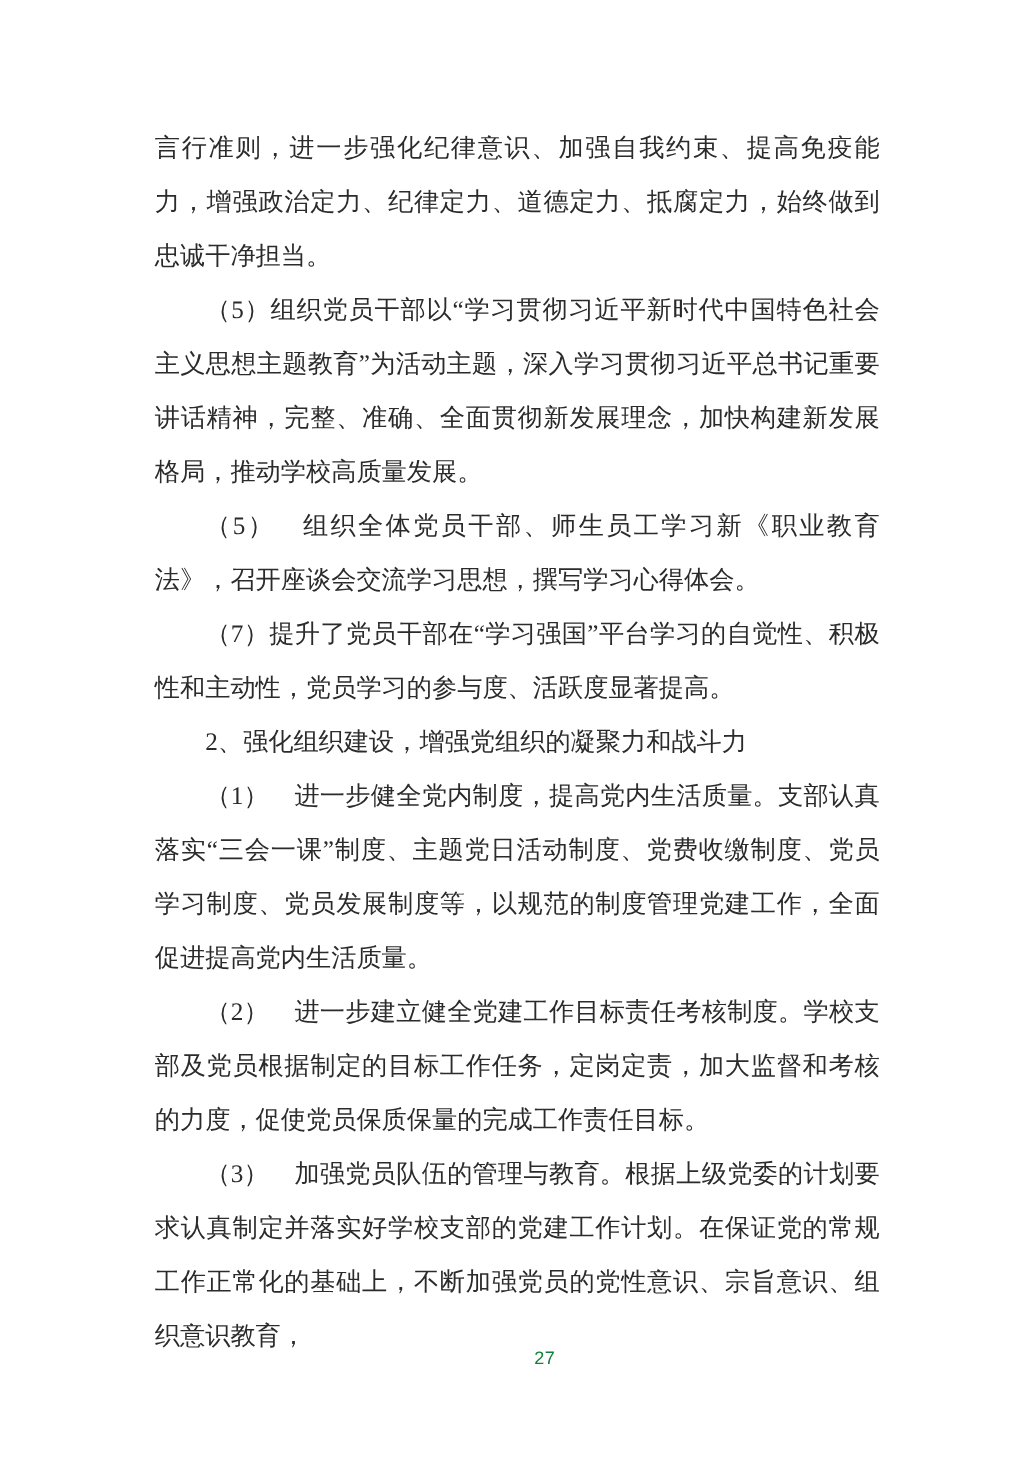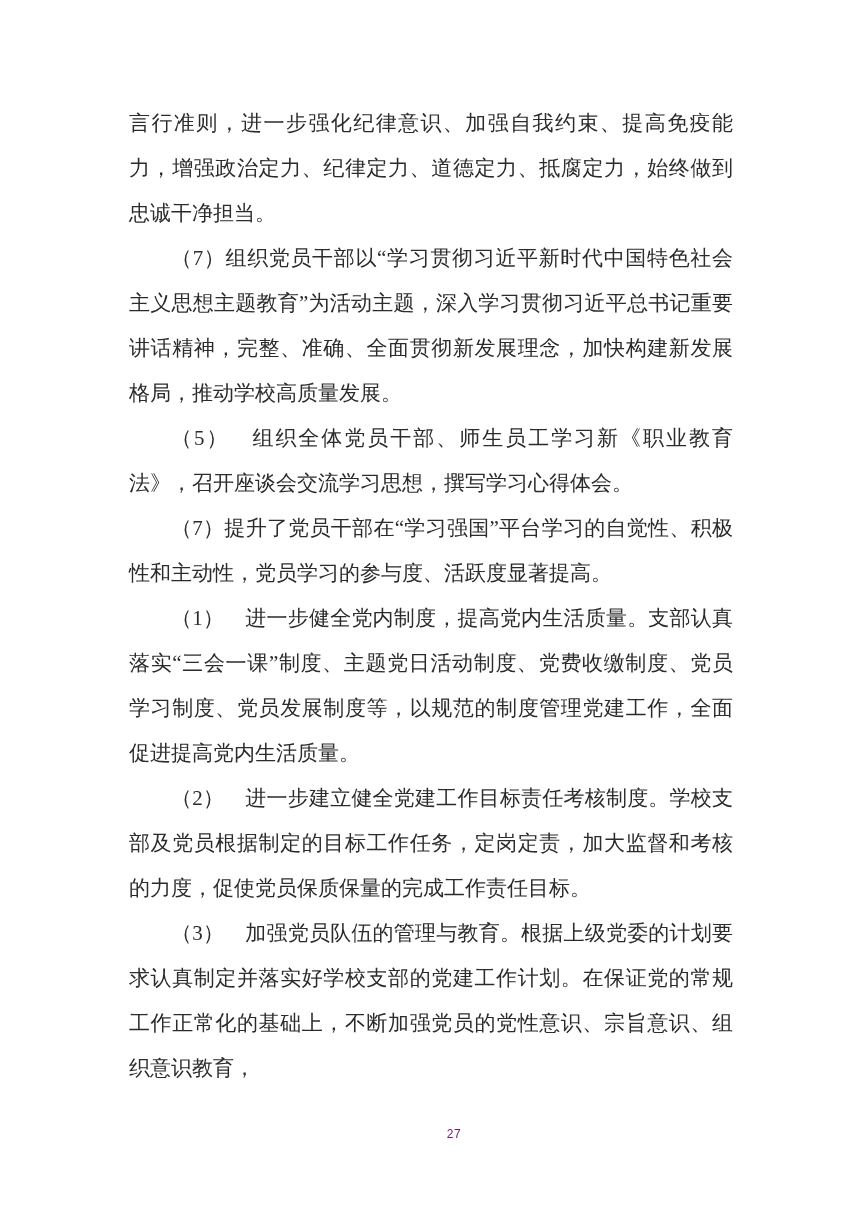--- a/index.html
+++ b/index.html
@@ -35,36 +35,37 @@
   }
   .page-footer {
     position: absolute;
     left: 0;
     top: 1124px;
     width: 100%;
     text-align: center;
   }
   .page-number {
     font-family: "Liberation Sans", "DejaVu Sans", sans-serif;
-    font-size: 12px;
-    color: #701a75;
+    font-size: 15px;
+    color: #15803d;
     letter-spacing: 0.5px;
     margin-left: 48px;
   }
 </style>
 </head>
 <body>
 
 <div class="page">
 
   <div class="body-text">
     <p>言行准则，进一步强化纪律意识、加强自我约束、提高免疫能力，增强政治定力、纪律定力、道德定力、抵腐定力，始终做到忠诚干净担当。</p>
-    <p class="ind">（7）组织党员干部以“学习贯彻习近平新时代中国特色社会主义思想主题教育”为活动主题，深入学习贯彻习近平总书记重要讲话精神，完整、准确、全面贯彻新发展理念，加快构建新发展格局，推动学校高质量发展。</p>
+    <p class="ind">（5）组织党员干部以“学习贯彻习近平新时代中国特色社会主义思想主题教育”为活动主题，深入学习贯彻习近平总书记重要讲话精神，完整、准确、全面贯彻新发展理念，加快构建新发展格局，推动学校高质量发展。</p>
     <p class="ind">（5）　组织全体党员干部、师生员工学习新《职业教育法》，召开座谈会交流学习思想，撰写学习心得体会。</p>
     <p class="ind">（7）提升了党员干部在“学习强国”平台学习的自觉性、积极性和主动性，党员学习的参与度、活跃度显著提高。</p>
+    <p class="ind">2、强化组织建设，增强党组织的凝聚力和战斗力</p>
     <p class="ind">（1）　进一步健全党内制度，提高党内生活质量。支部认真落实“三会一课”制度、主题党日活动制度、党费收缴制度、党员学习制度、党员发展制度等，以规范的制度管理党建工作，全面促进提高党内生活质量。</p>
     <p class="ind">（2）　进一步建立健全党建工作目标责任考核制度。学校支部及党员根据制定的目标工作任务，定岗定责，加大监督和考核的力度，促使党员保质保量的完成工作责任目标。</p>
     <p class="ind">（3）　加强党员队伍的管理与教育。根据上级党委的计划要求认真制定并落实好学校支部的党建工作计划。在保证党的常规工作正常化的基础上，不断加强党员的党性意识、宗旨意识、组织意识教育，</p>
   </div>
 
   <div class="page-footer">
     <span class="page-number">27</span>
   </div>
 
 </div>

